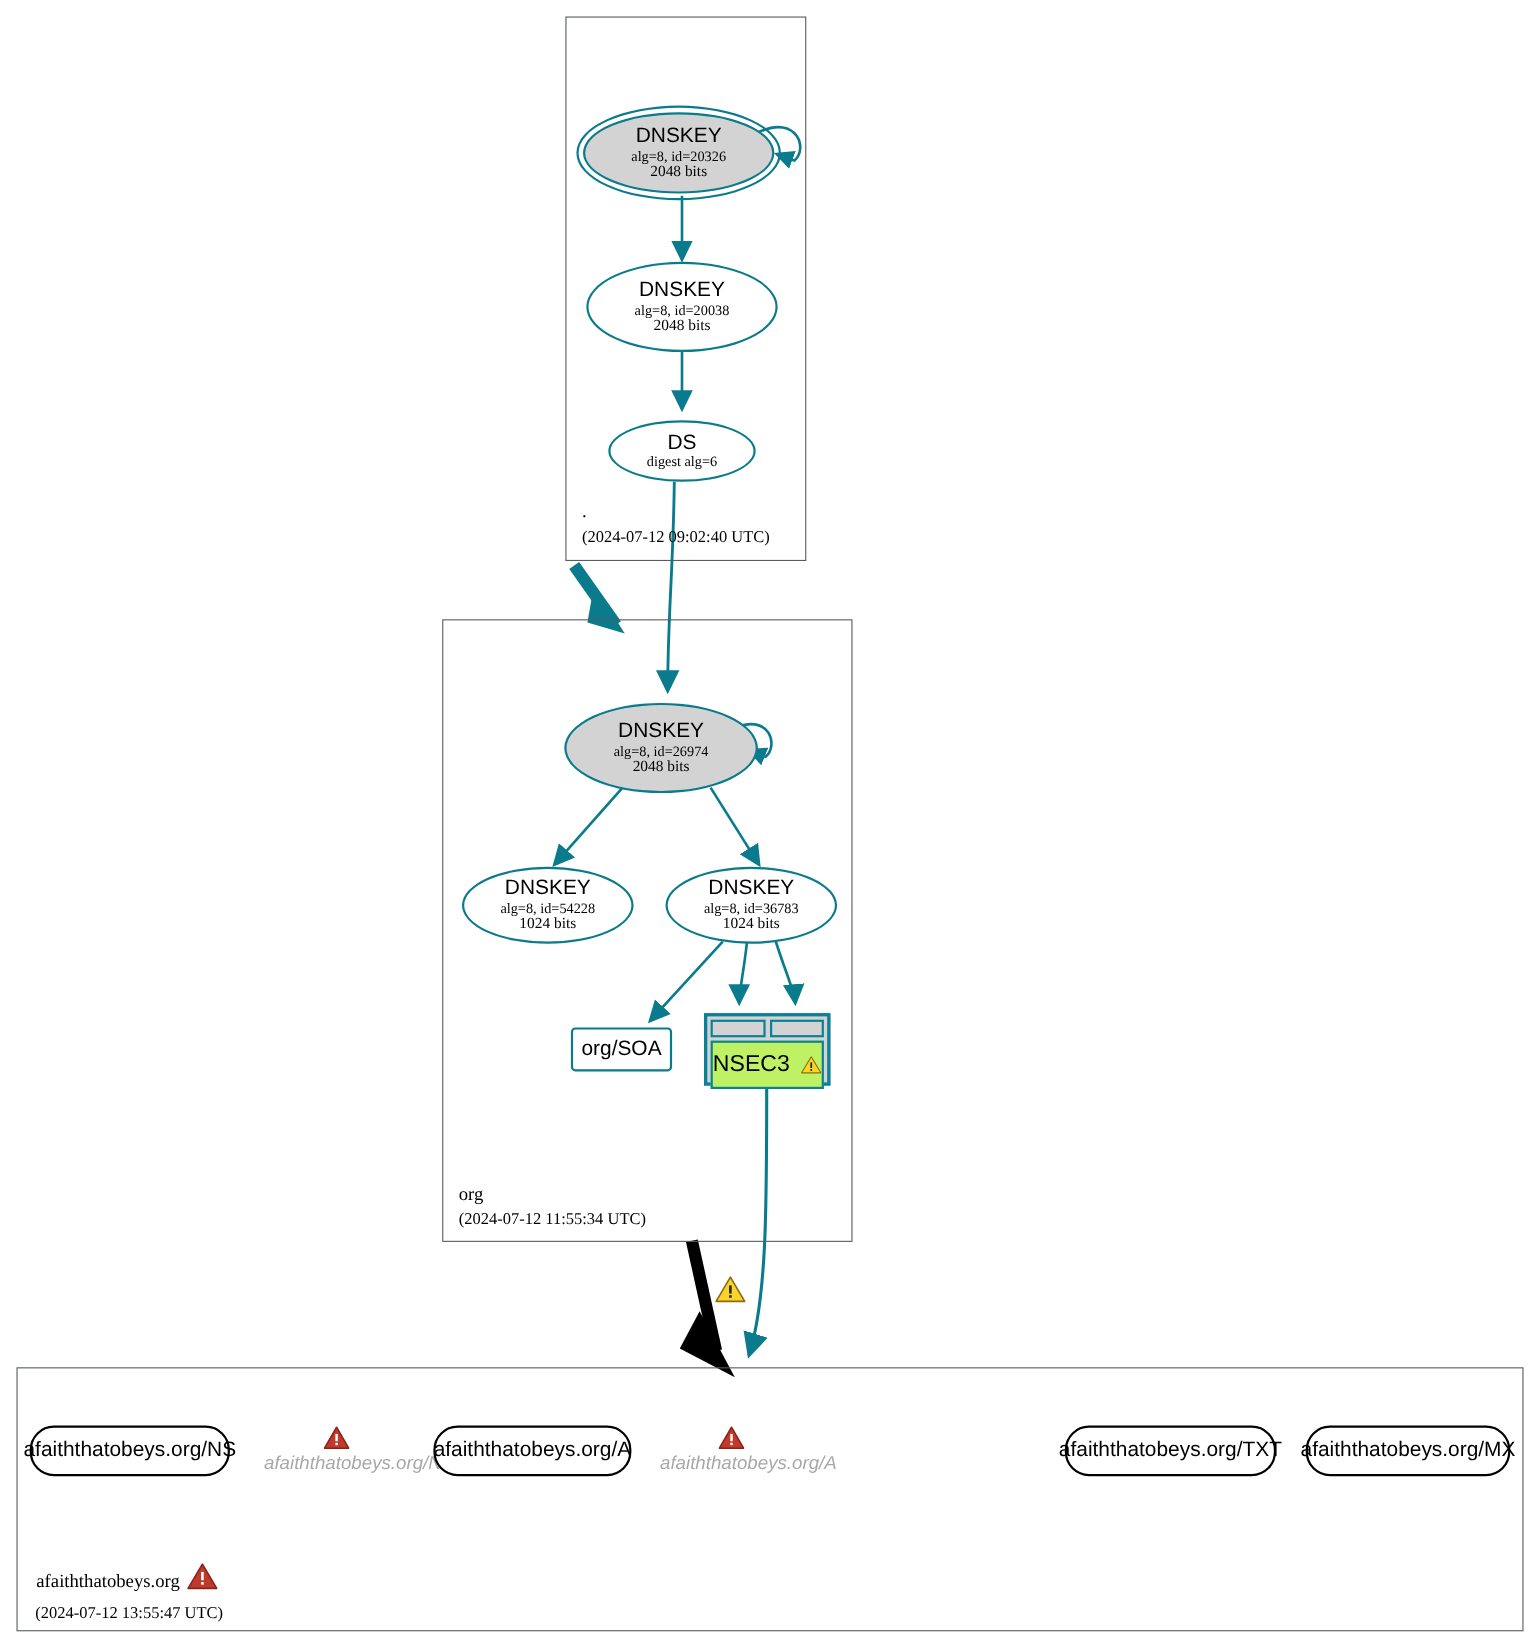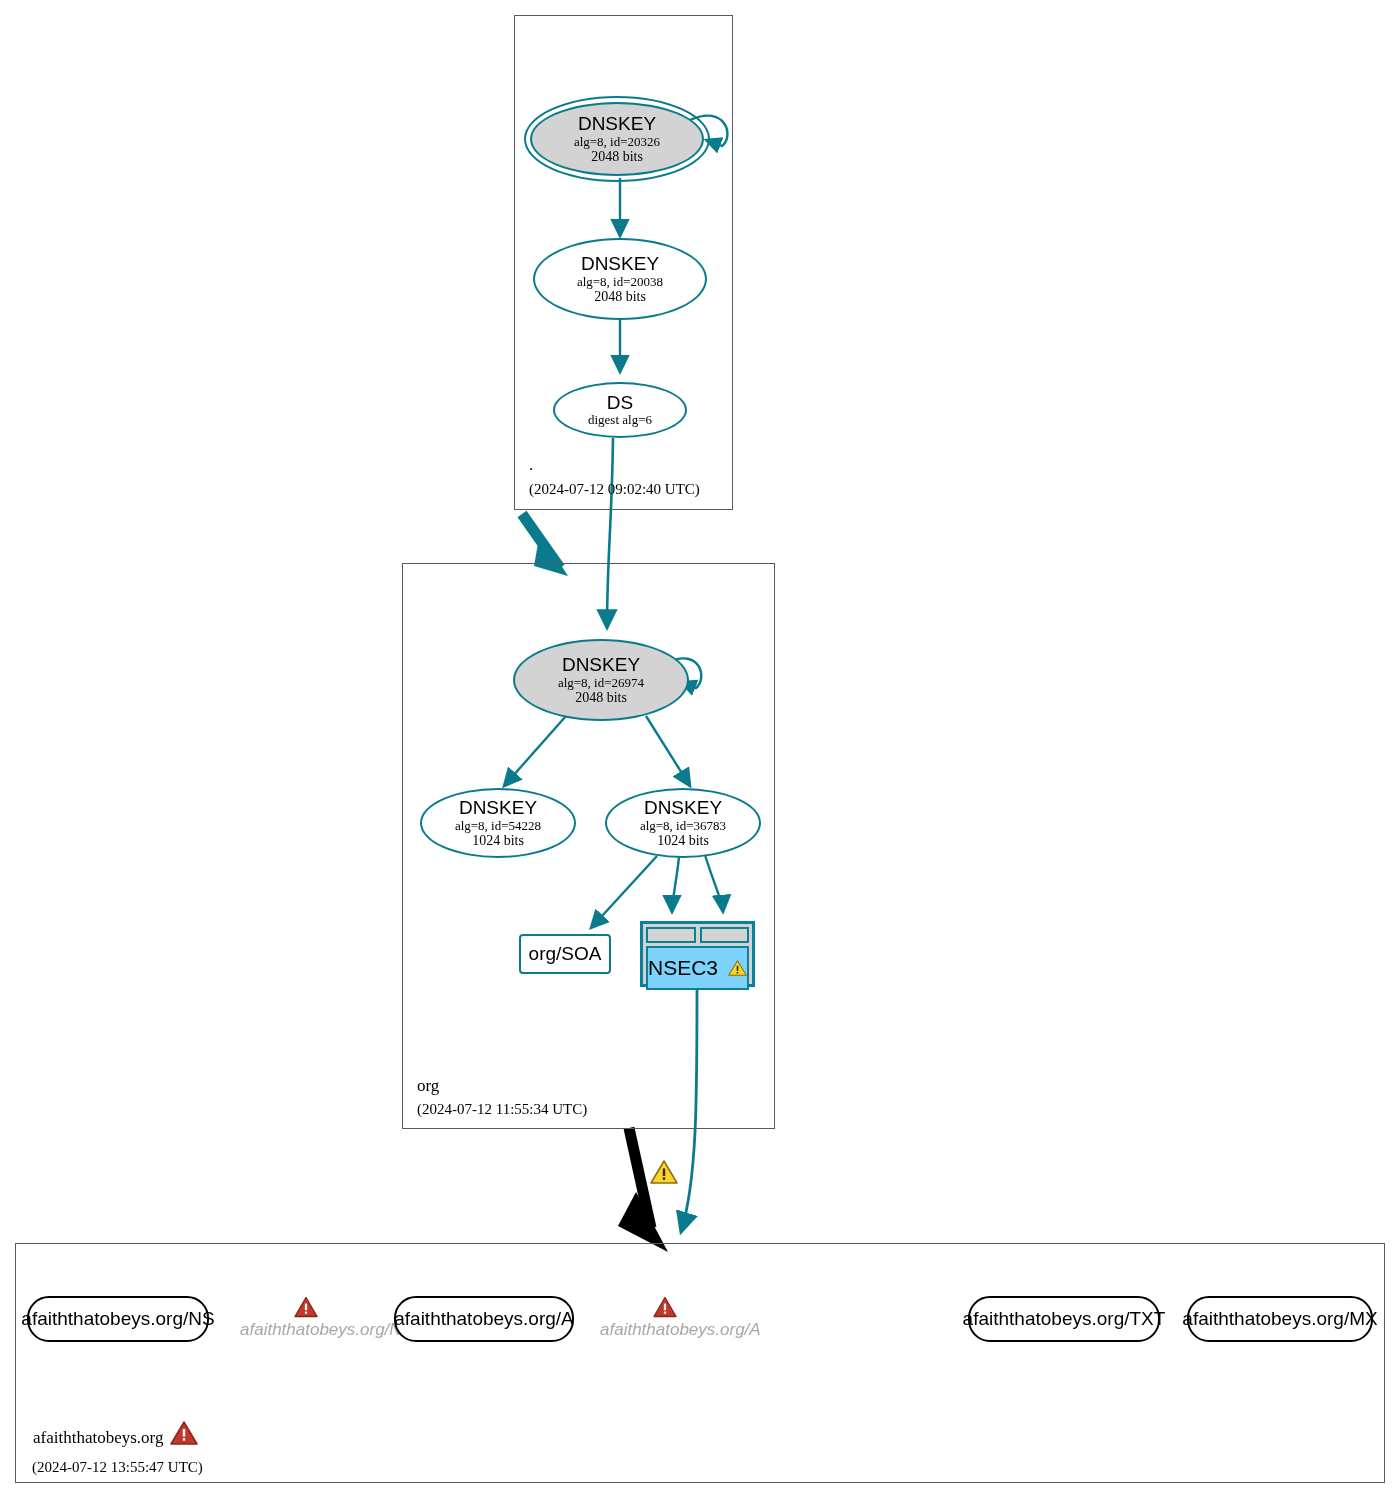--- a/index.html
+++ b/index.html
@@ -32,21 +32,21 @@
   .rr{position:absolute;display:flex;align-items:center;justify-content:center;
       border:2px solid #0a7b8c;border-radius:4px;background:#fff;box-sizing:border-box;
       font-family:"Liberation Sans", sans-serif;font-size:19px;color:#000;white-space:nowrap;}
   .rr.black{border:2px solid #000;border-radius:22px;}
 
   
   .nsec3{position:absolute;box-sizing:border-box;border:3px solid #0a8196;background:#d3d3d3;}
   .nsec3 .cells{display:flex;gap:4px;padding:3px 3px 0 3px;box-sizing:border-box;}
   .nsec3 .cell{flex:1;height:16px;border:2px solid #0a8196;background:#d3d3d3;box-sizing:border-box;}
   .nsec3 .body{display:flex;align-items:center;justify-content:flex-end;gap:10px;
-       height:44px;margin:3px;border:2px solid #0a8196;background:#7dd3fc;box-sizing:border-box;}
+       height:44px;margin:3px;border:2px solid #0a8196;background:#bef264;box-sizing:border-box;}
   .nsec3 .body .lbl{font-family:"Liberation Sans", sans-serif;font-size:21px;color:#000;}
 
   
   .glyph{position:absolute;}
   .errlabel{position:absolute;font-family:"Liberation Sans", sans-serif;font-style:italic;
             font-size:17px;color:#a8a8a8;white-space:nowrap;}
 </style>
 </head>
 <body>
 

